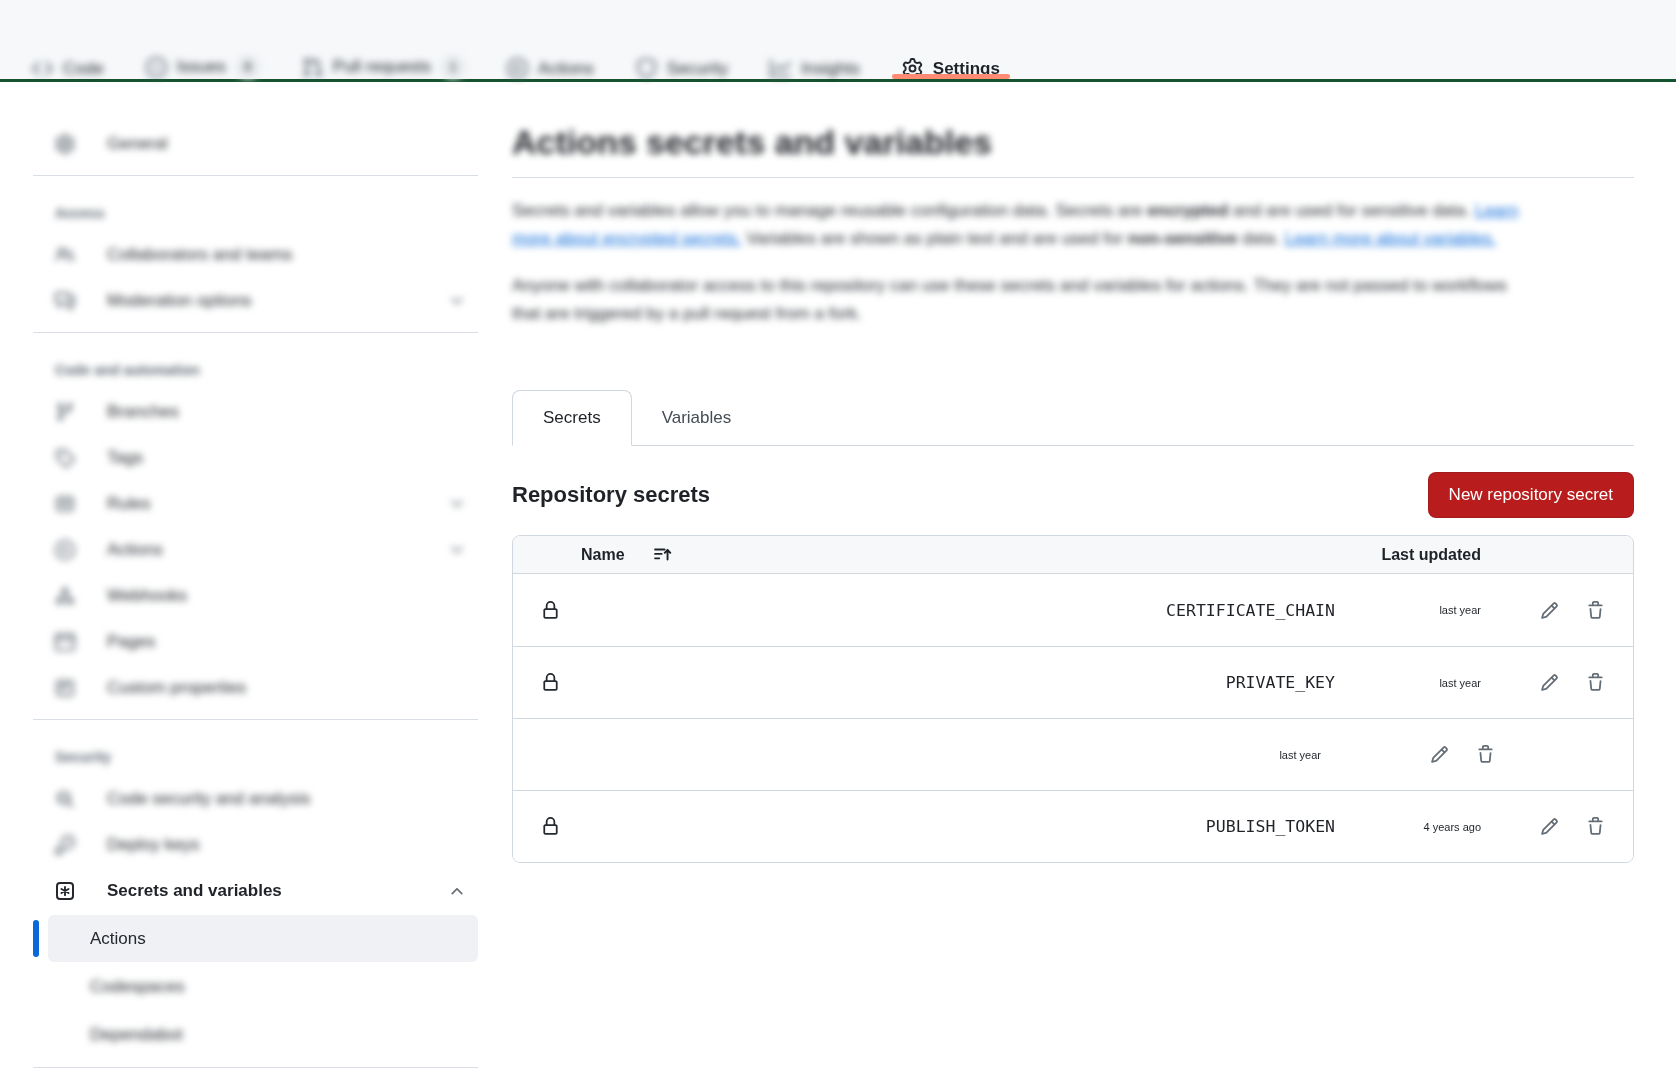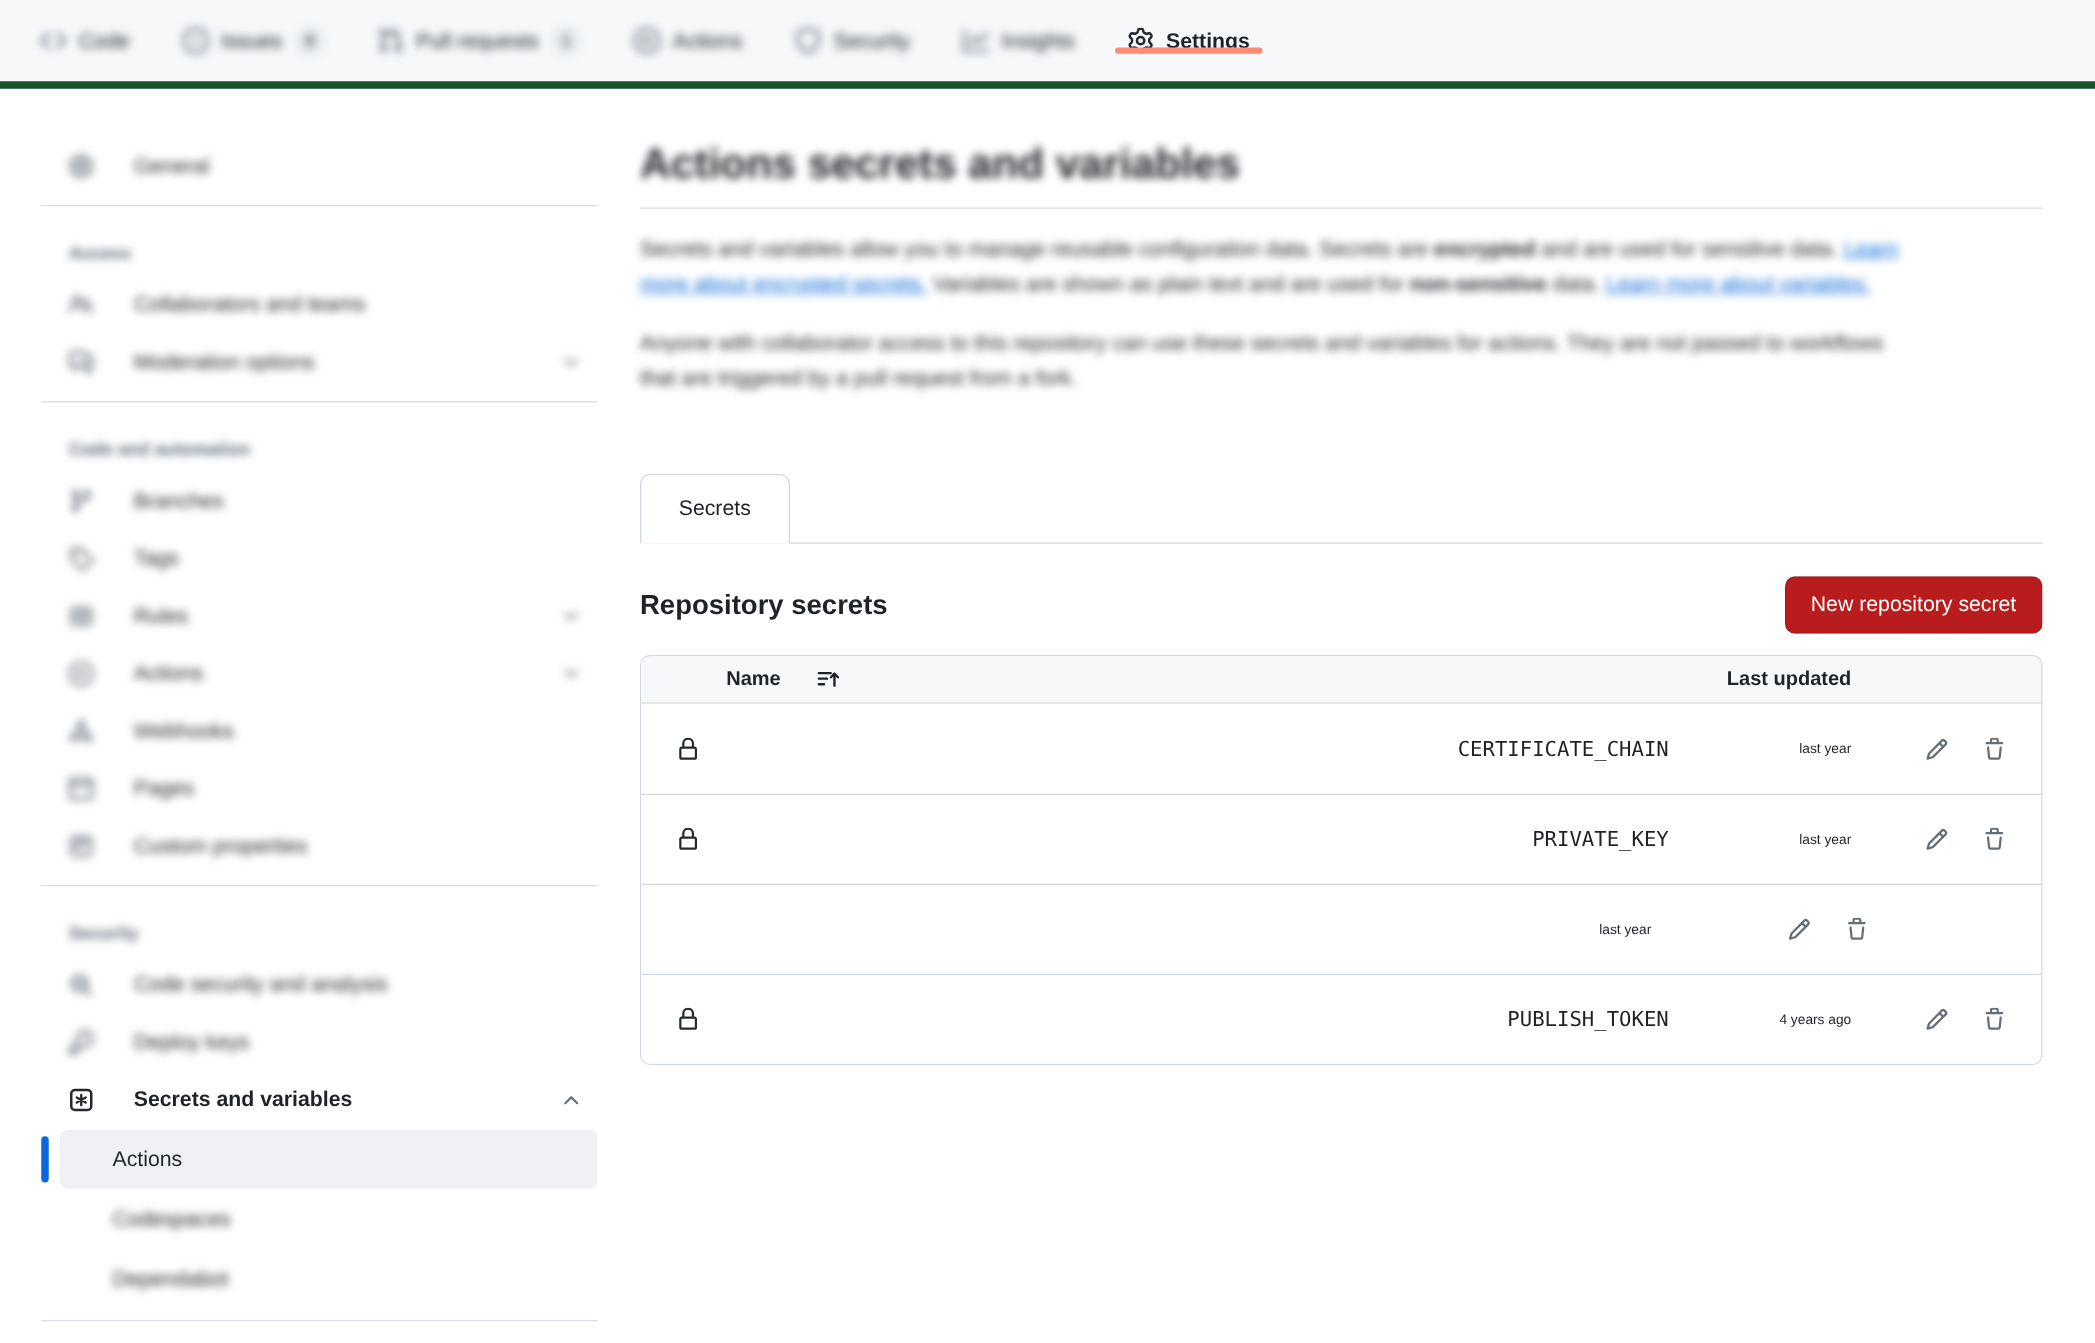--- a/index.html
+++ b/index.html
@@ -7,22 +7,22 @@
   body {
     width:1676px; height:1074px; overflow:hidden;
     background:#ffffff; color:#1f2328;
     font-family:"Liberation Sans","DejaVu Sans",sans-serif;
     -webkit-font-smoothing:antialiased;
   }
   .blurred { filter: blur(3.5px); }
 
   
   .topnav {
-    height:71px; background:#f6f8fa; border-bottom:6px solid #14532d;
-    display:flex; align-items:center; padding:0 0 0 20px;
+    height:82px; background:#f6f8fa; border-bottom:3px solid #14532d;
+    display:flex; align-items:flex-end; padding:0 0 0 20px;
   }
   .nav-item {
     position:relative; display:flex; align-items:center; gap:10px;
     padding:0 12px; margin-right:18px; font-size:17px; color:#1f2328;
     text-decoration:none; cursor:pointer;
   }
   .nav-item .ic { width:21px; height:21px; color:#57606a; flex:none; }
   .nav-item.active { font-weight:600; }
   .nav-item.active .ic { color:#24292f; }
   .nav-underline {
@@ -364,20 +364,21 @@
   <main class="content">
     <h1 class="page-title blurred">Actions secrets and variables</h1>
     <hr class="head-rule">
 
     <p class="intro blurred"><span>Secrets and variables allow you to manage reusable configuration data. Secrets are </span><b>encrypted</b><span> and are used for sensitive data. </span><a class="link">Learn more about encrypted secrets.</a><span> Variables are shown as plain text and are used for </span><b>non-sensitive</b><span> data. </span><a class="link">Learn more about variables.</a></p>
 
     <p class="intro blurred">Anyone with collaborator access to this repository can use these secrets and variables for actions. They are not passed to workflows that are triggered by a pull request from a fork.</p>
 
     <div class="tabnav">
       <div class="tab active">Secrets</div>
+      <div class="tab">Variables</div>
     </div>
 
     <div class="sec-head">
       <h3>Repository secrets</h3>
       <button class="btn-green">New repository secret</button>
     </div>
 
     <div class="secrets-table">
       <div class="t-row t-head">
         <div class="col-name">

